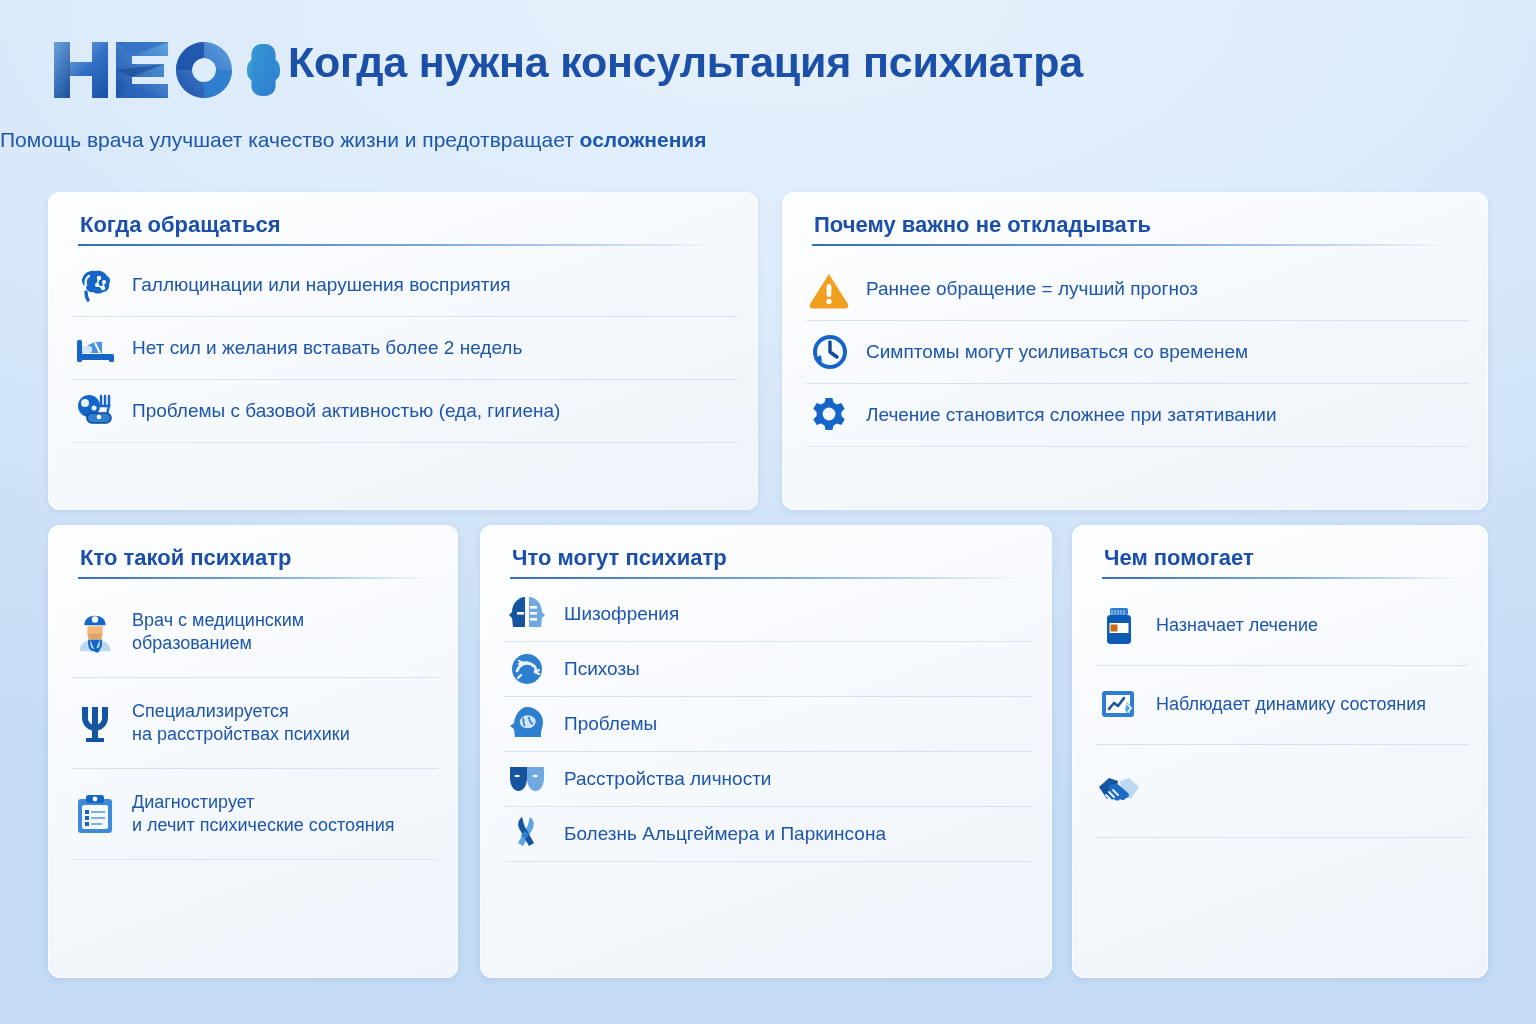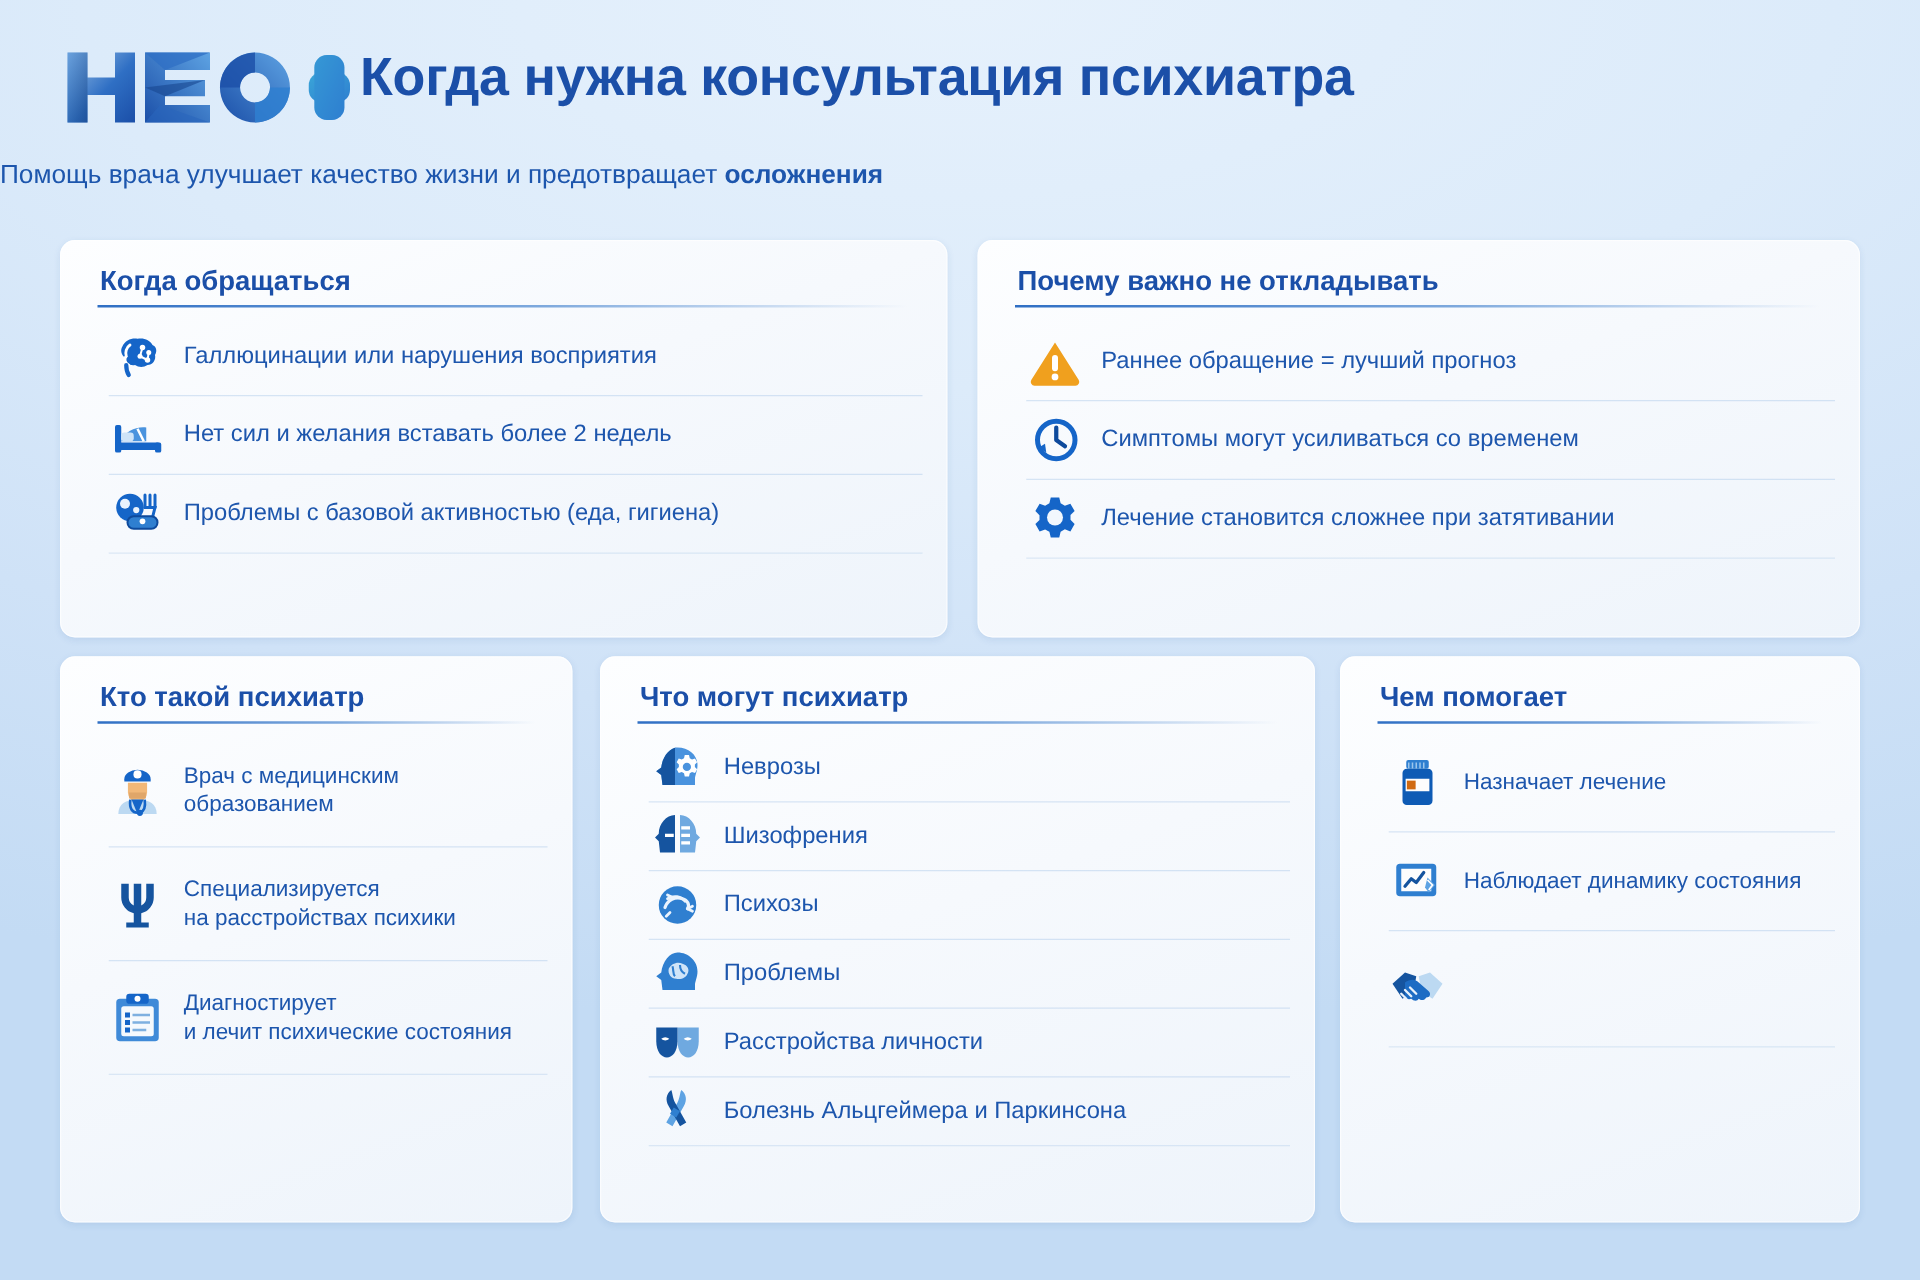--- a/index.html
+++ b/index.html
@@ -37,21 +37,21 @@
     box-shadow:0 2px 6px rgba(40,90,160,0.10), 0 0 0 1px rgba(255,255,255,0.65) inset;
   }
   .card-title{
     position:absolute;left:32px;top:20px;
     font-size:22px;font-weight:bold;color:#1b4fa8;white-space:nowrap;
   }
   .card-rule{
     position:absolute;left:30px;top:52px;height:2px;
     background:linear-gradient(to right,#2f6fc4 0%,#7ea9dd 55%,rgba(190,214,240,0) 100%);
   }
-  .rows{position:absolute;left:39px;right:20px;top:62px;}
+  .rows{position:absolute;left:24px;right:20px;top:62px;}
   .row{
     position:relative;display:flex;align-items:center;
     border-bottom:1px solid rgba(150,185,225,0.35);
   }
   .row:last-child{border-bottom:1px solid rgba(150,185,225,0.28);}
   .ico{
     flex:0 0 auto;width:46px;height:46px;margin-right:14px;
     display:flex;align-items:center;justify-content:center;
   }
   .ico svg{display:block;}
@@ -288,31 +288,20 @@
       </div>
 
     </div>
   </div>
 
   <div class="card" id="card-treats">
     <div class="card-title">Что могут психиатр</div>
     <div class="card-rule"></div>
     <div class="rows">
 
-      <div class="row">
-        <span class="ico">
-          <svg width="44" height="44" viewBox="0 0 44 44">
-            <path d="M22 6c9 0 16 6 16 14 0 5-2 8-2 11v5H10l-1-8-4-3 4-3c1-9 7-16 13-16Z" fill="#4a93de"></path>
-            <path d="M22 6c-6 0-12 7-13 16l-4 3 4 3 1 8h10V6Z" fill="#15549f"></path>
-            <path d="M27.8 12h3.4l.6 2.6 1.8 1 2.4-.9 1.7 3-1.8 1.8v2.1l1.8 1.8-1.7 3-2.4-.9-1.8 1-.6 2.6h-3.4l-.6-2.6-1.8-1-2.4.9-1.7-3 1.8-1.8v-2.1L21.3 17.7l1.7-3 2.4.9 1.8-1Z" fill="#fff"></path>
-            <circle cx="29.5" cy="21.5" r="3.3" fill="#4a93de"></circle>
-          </svg>
-        </span>
-        <span class="row-label">Неврозы</span>
-      </div>
 
 
       <div class="row">
         <span class="ico">
           <svg width="44" height="44" viewBox="0 0 44 44">
             <path d="M20 5c-7 0-13 7-13 15l-3 3 3 3 1 9h12Z" fill="#15549f"></path>
             <path d="M24 5c7 0 13 7 13 15l3 3-3 3-1 9H24Z" fill="#6fa9e0"></path>
             <rect x="12" y="20" width="7" height="2.6" fill="#fff"></rect>
             <rect x="25" y="14" width="7" height="2.6" fill="#fff"></rect>
             <rect x="25" y="20" width="7" height="2.6" fill="#fff"></rect>

